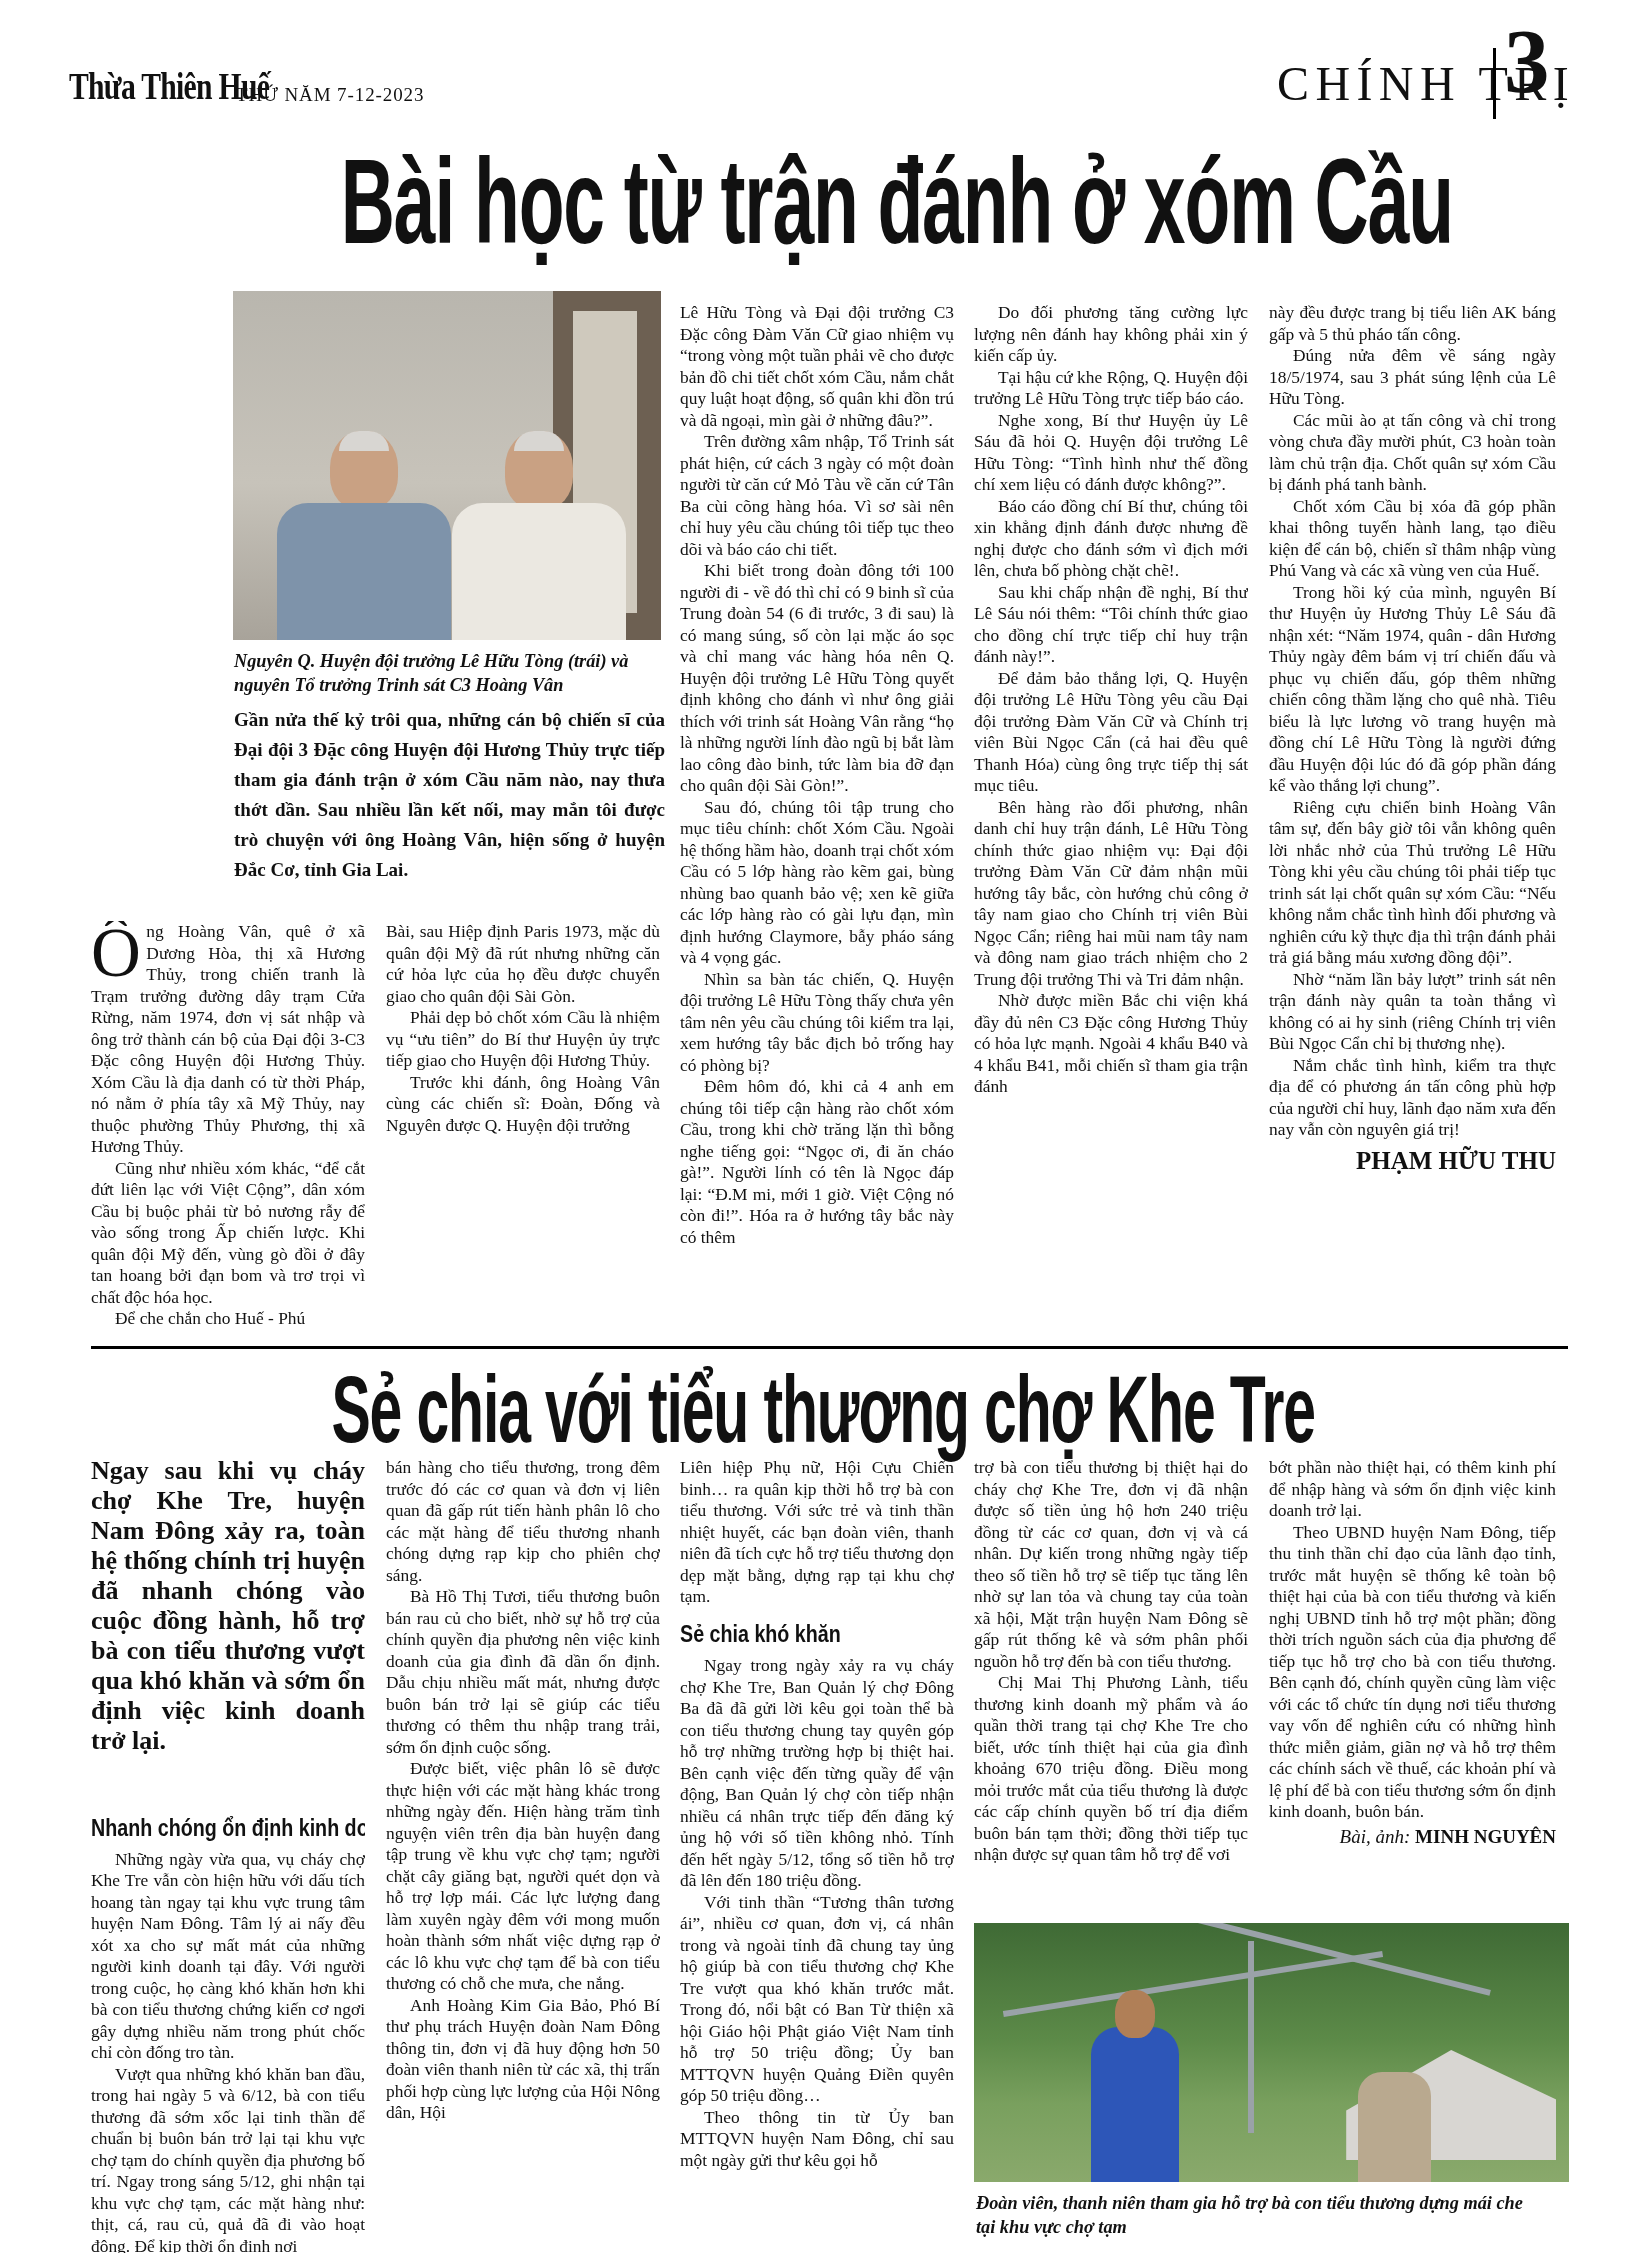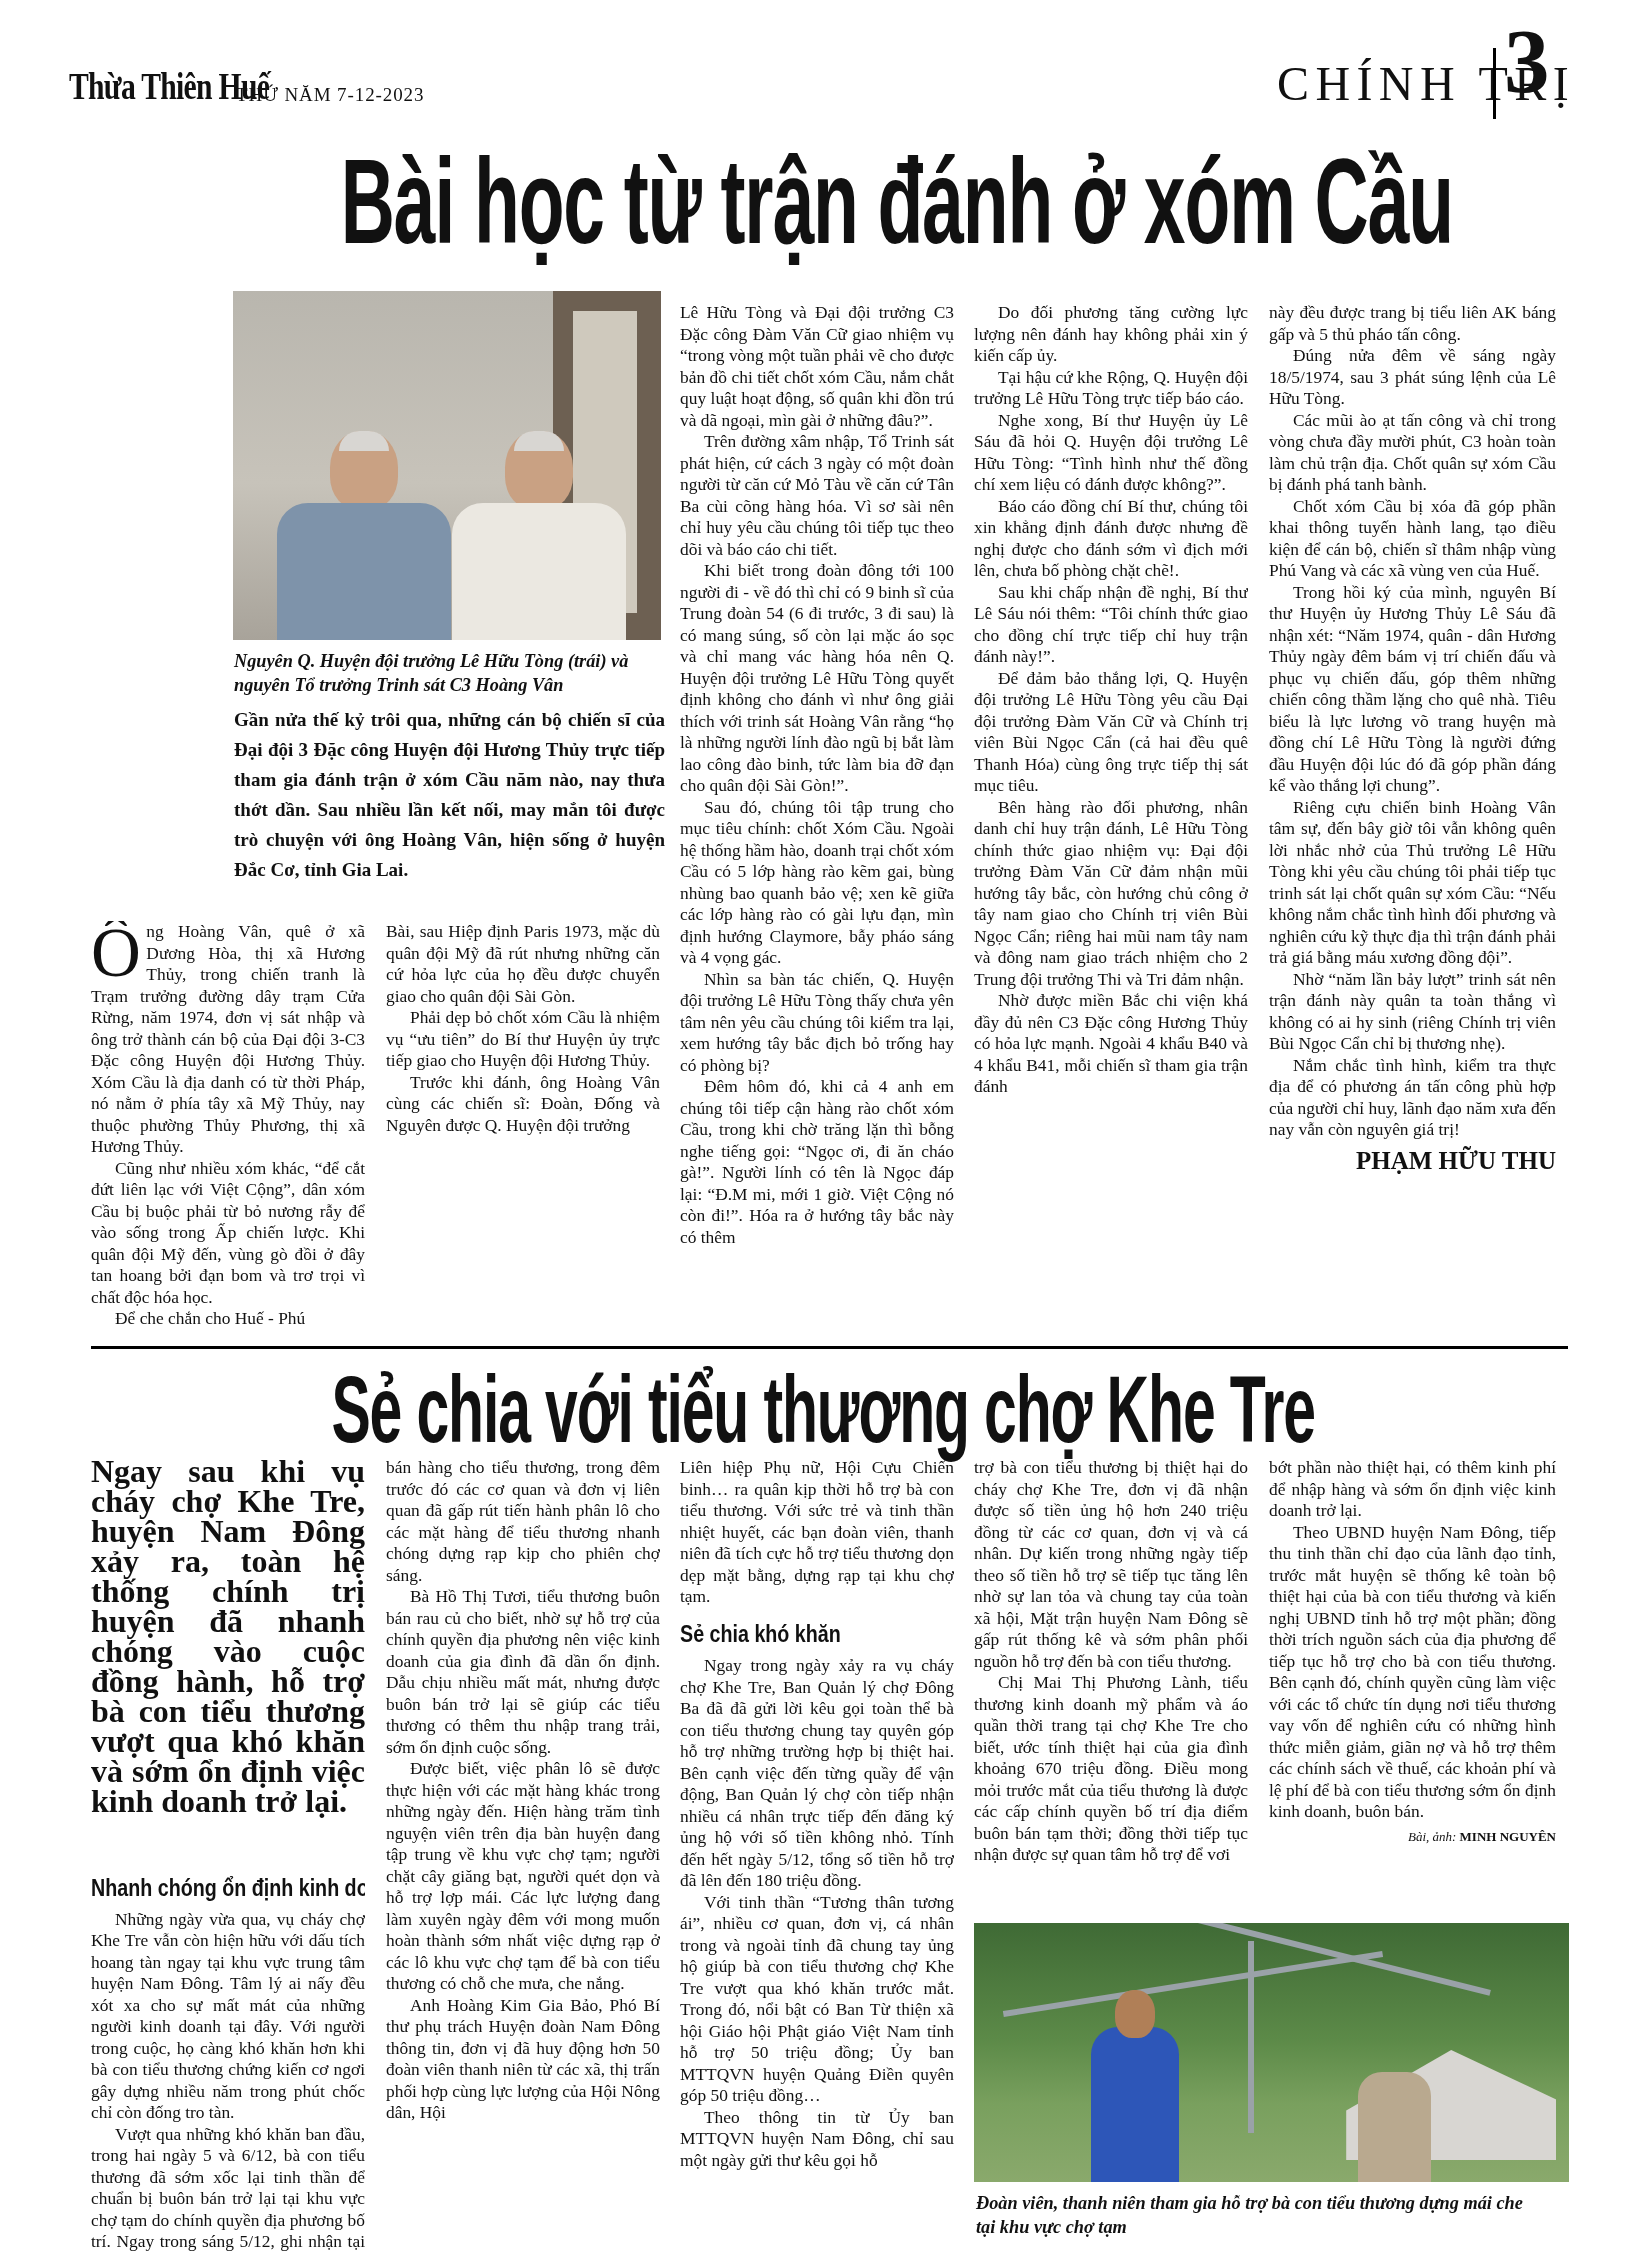--- a/index.html
+++ b/index.html
@@ -46,42 +46,42 @@
                     border-radius:27.4px 27.4px 0 0;}
   #photo2 .man-blue .fig-head{width:40px;height:48px;background:#b07f57;margin-top:-37px;}
   #photo2 .man-tan{position:absolute;left:384px;bottom:0;width:73px;height:110px;background:#b9a98f;
                    border-radius:24px 24px 0 0;}
   
   .caption{font-size:18.3px;line-height:24px;font-weight:bold;font-style:italic;}
   #caption1{position:absolute;left:234px;top:649px;width:431px;}
   #caption2{position:absolute;left:976px;top:2191px;width:548px;}
   .lead{font-weight:bold;text-align:justify;}
   #lead1{position:absolute;left:234px;top:705px;width:431px;font-size:19px;line-height:30px;}
-  #lead2{font-size:32px;line-height:30px;margin:0 0 0 0;}
+  #lead2{font-size:26px;line-height:30px;margin:0 0 0 0;}
   
   .col{position:absolute;width:274px;font-size:17.4px;line-height:21.5px;text-align:justify;overflow:hidden;}
   .col p{margin:0;}
   .p-ind{text-indent:24px;}
   .p-cont{text-indent:0;}
   .p-drop .dropcap{float:left;font-size:69px;line-height:57px;padding:3.7px 5.5px 0 0;font-weight:normal;}
   .col-sub{font-family:"Liberation Sans",sans-serif;font-weight:bold;font-size:24px;line-height:27.4px;
            margin:12.8px 0 7.3px 0;transform:scaleX(.82);transform-origin:left center;white-space:nowrap;}
   #a1c1{left:91px;top:921px;height:420px;}
   #a1c2{left:386px;top:921px;height:420px;}
   #a1c3{left:680px;top:302px;height:1042px;}
   #a1c4{left:974px;top:302px;height:1042px;}
   #a1c5{left:1269px;top:302px;width:287px;height:1043px;}
   #a2c1{left:91px;top:1456px;height:797px;}
   #a2c2{left:386px;top:1457px;height:795px;}
   #a2c3{left:680px;top:1457px;height:795px;}
   #a2c4{left:974px;top:1457px;height:457px;}
   #a2c5{left:1269px;top:1457px;width:287px;height:457px;}
   #a2c1 .col-sub{margin-top:58px;}
   .author-line{text-align:right;font-weight:bold;font-size:25px;margin-top:9.1px !important;}
-  .credit-line{text-align:right;font-size:13px;margin-top:3.7px !important;}
+  .credit-line{text-align:right;font-size:19px;margin-top:3.7px !important;}
   .credit-line b{font-weight:bold;font-style:normal;}
   .divider{position:absolute;left:91px;top:1346px;width:1477px;height:2.7px;background:#000;}
 </style>
 </head>
 <body>
 
 <div id="page">
 
   <div class="masthead">Thừa Thiên Huế</div>
   <div class="date">THỨ NĂM 7-12-2023</div>

